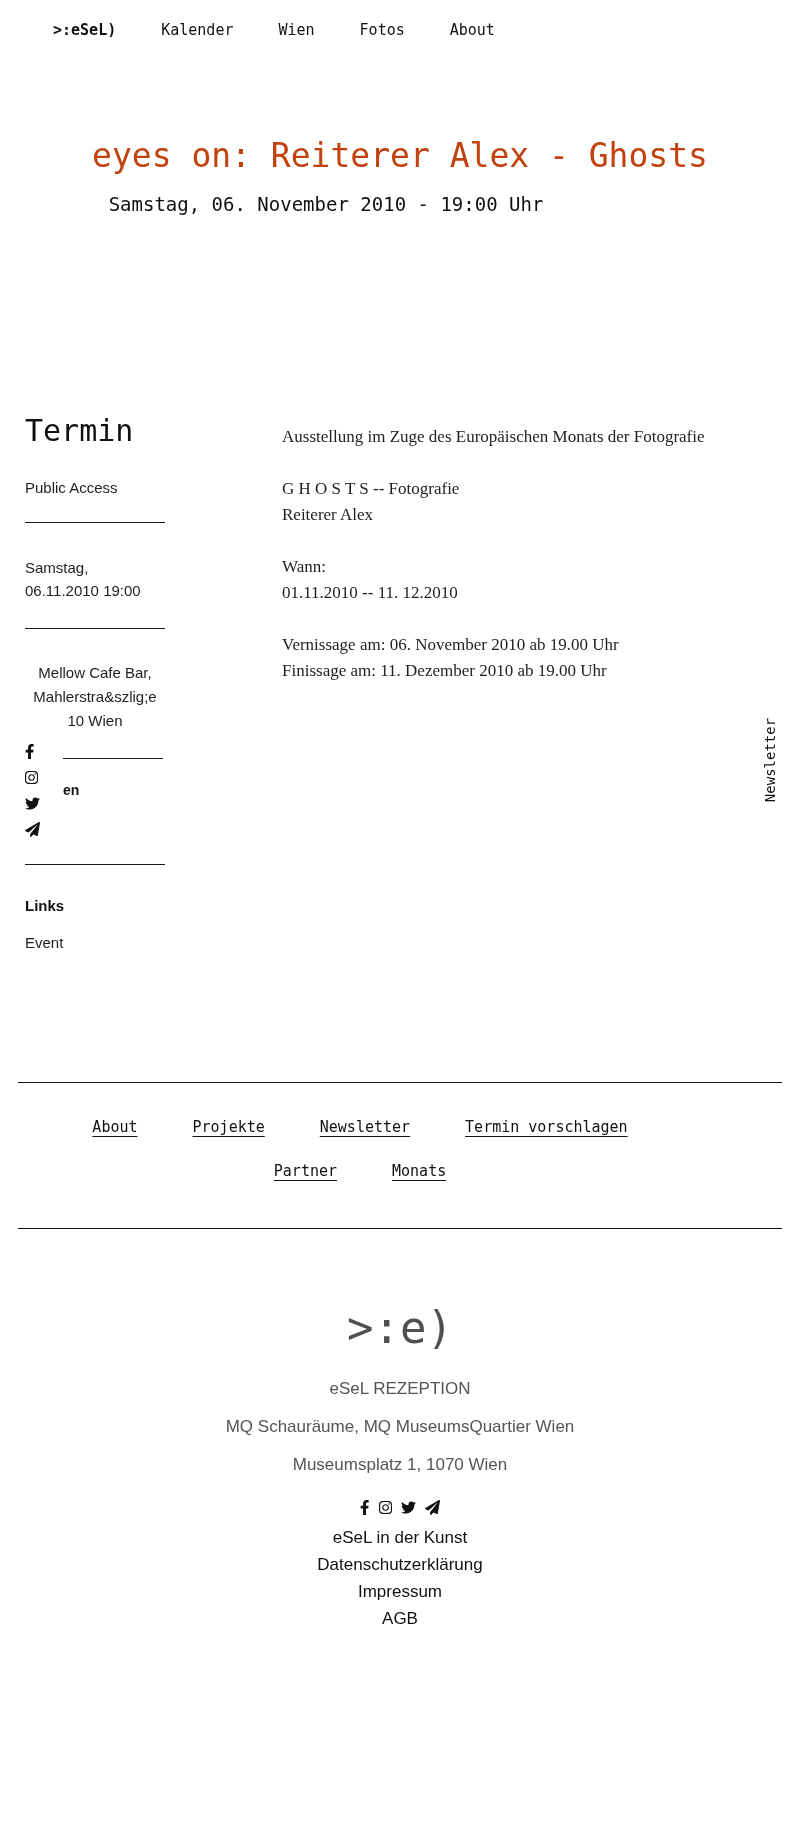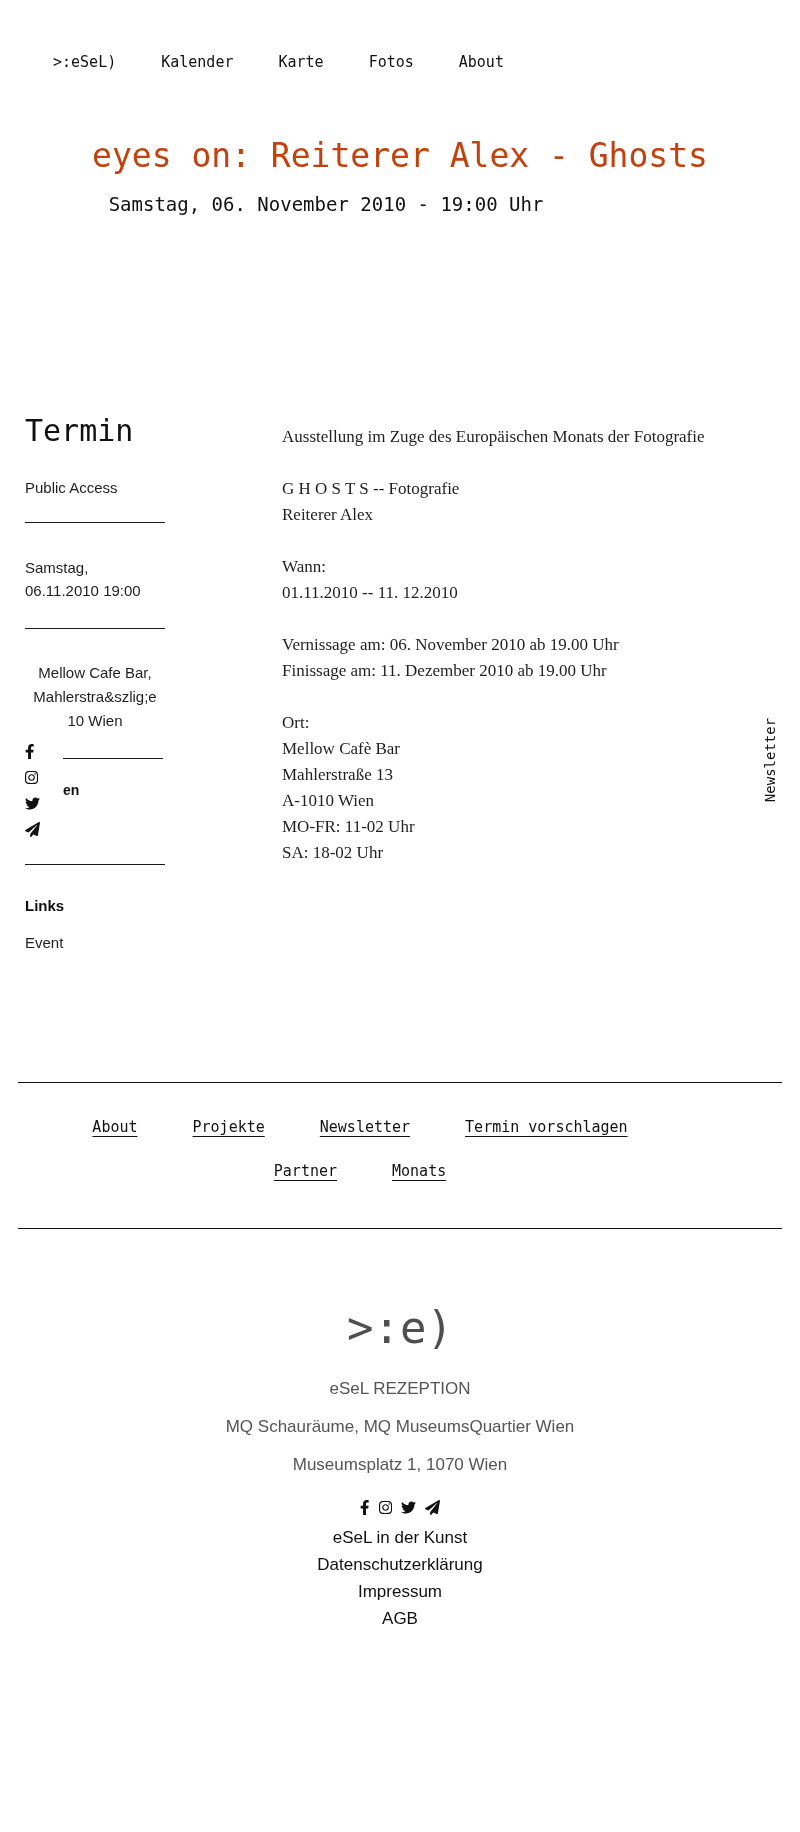--- a/index.html
+++ b/index.html
@@ -12,21 +12,21 @@
   }
 
   
   .top-nav {
     position:absolute; top:21px; left:53px;
     display:flex; align-items:baseline; column-gap:45px;
     font-family:"DejaVu Sans Mono", monospace;
     font-size:15px; line-height:18px; color:#111;
   }
   .top-nav a { color:#111; text-decoration:none; cursor:pointer; }
-  .top-nav .logo { font-weight:normal;margin-top:32px; }
+  .top-nav .logo { font-weight:bold; }
 
   
   .page-title {
     position:absolute; top:137px; left:0; width:800px;
     text-align:center; margin:0;
     font-family:"DejaVu Sans Mono", monospace;
     font-size:33px; font-weight:400; line-height:38px; color:#c2410c;
     letter-spacing:0;
   }
   .page-subtitle {
@@ -107,21 +107,21 @@
   .footer-links a { display:block; color:#111; text-decoration:none; cursor:pointer; }
 
   .icon-svg { display:block; height:15px; width:auto; fill:currentColor; }
 </style>
 </head>
 <body>
 
 <nav class="top-nav">
   <a class="logo">&gt;:eSeL)</a>
   <a>Kalender</a>
-  <a>Karte</a>
+  <a>Wien</a>
   <a>Fotos</a>
   <a>About</a>
 </nav>
 
 <h1 class="page-title">eyes on: Reiterer Alex - Ghosts</h1>
 <div class="page-subtitle">Samstag, 06. November 2010 - 19:00 Uhr</div>
 
 <aside class="sidebar">
   <h2>Termin</h2>
   <a class="organizer">Public Access</a>
@@ -166,26 +166,20 @@
 </aside>
 
 <main class="content">
   <p>Ausstellung im Zuge des Europäischen Monats der Fotografie</p>
   <p>G H O S T S -- Fotografie
 Reiterer Alex</p>
   <p>Wann:
 01.11.2010 -- 11. 12.2010</p>
   <p>Vernissage am: 06. November 2010 ab 19.00 Uhr
 Finissage am: 11. Dezember 2010 ab 19.00 Uhr</p>
-  <p>Ort:
-Mellow Cafè Bar
-Mahlerstraße 13
-A-1010 Wien
-MO-FR: 11-02 Uhr
-SA: 18-02 Uhr</p>
 </main>
 
 <a class="newsletter-tab">Newsletter</a>
 
 <hr class="rule-wide rule-1">
 <nav class="footer-nav">
   <a>About</a>
   <a>Projekte</a>
   <a>Newsletter</a>
   <a>Termin vorschlagen</a>

